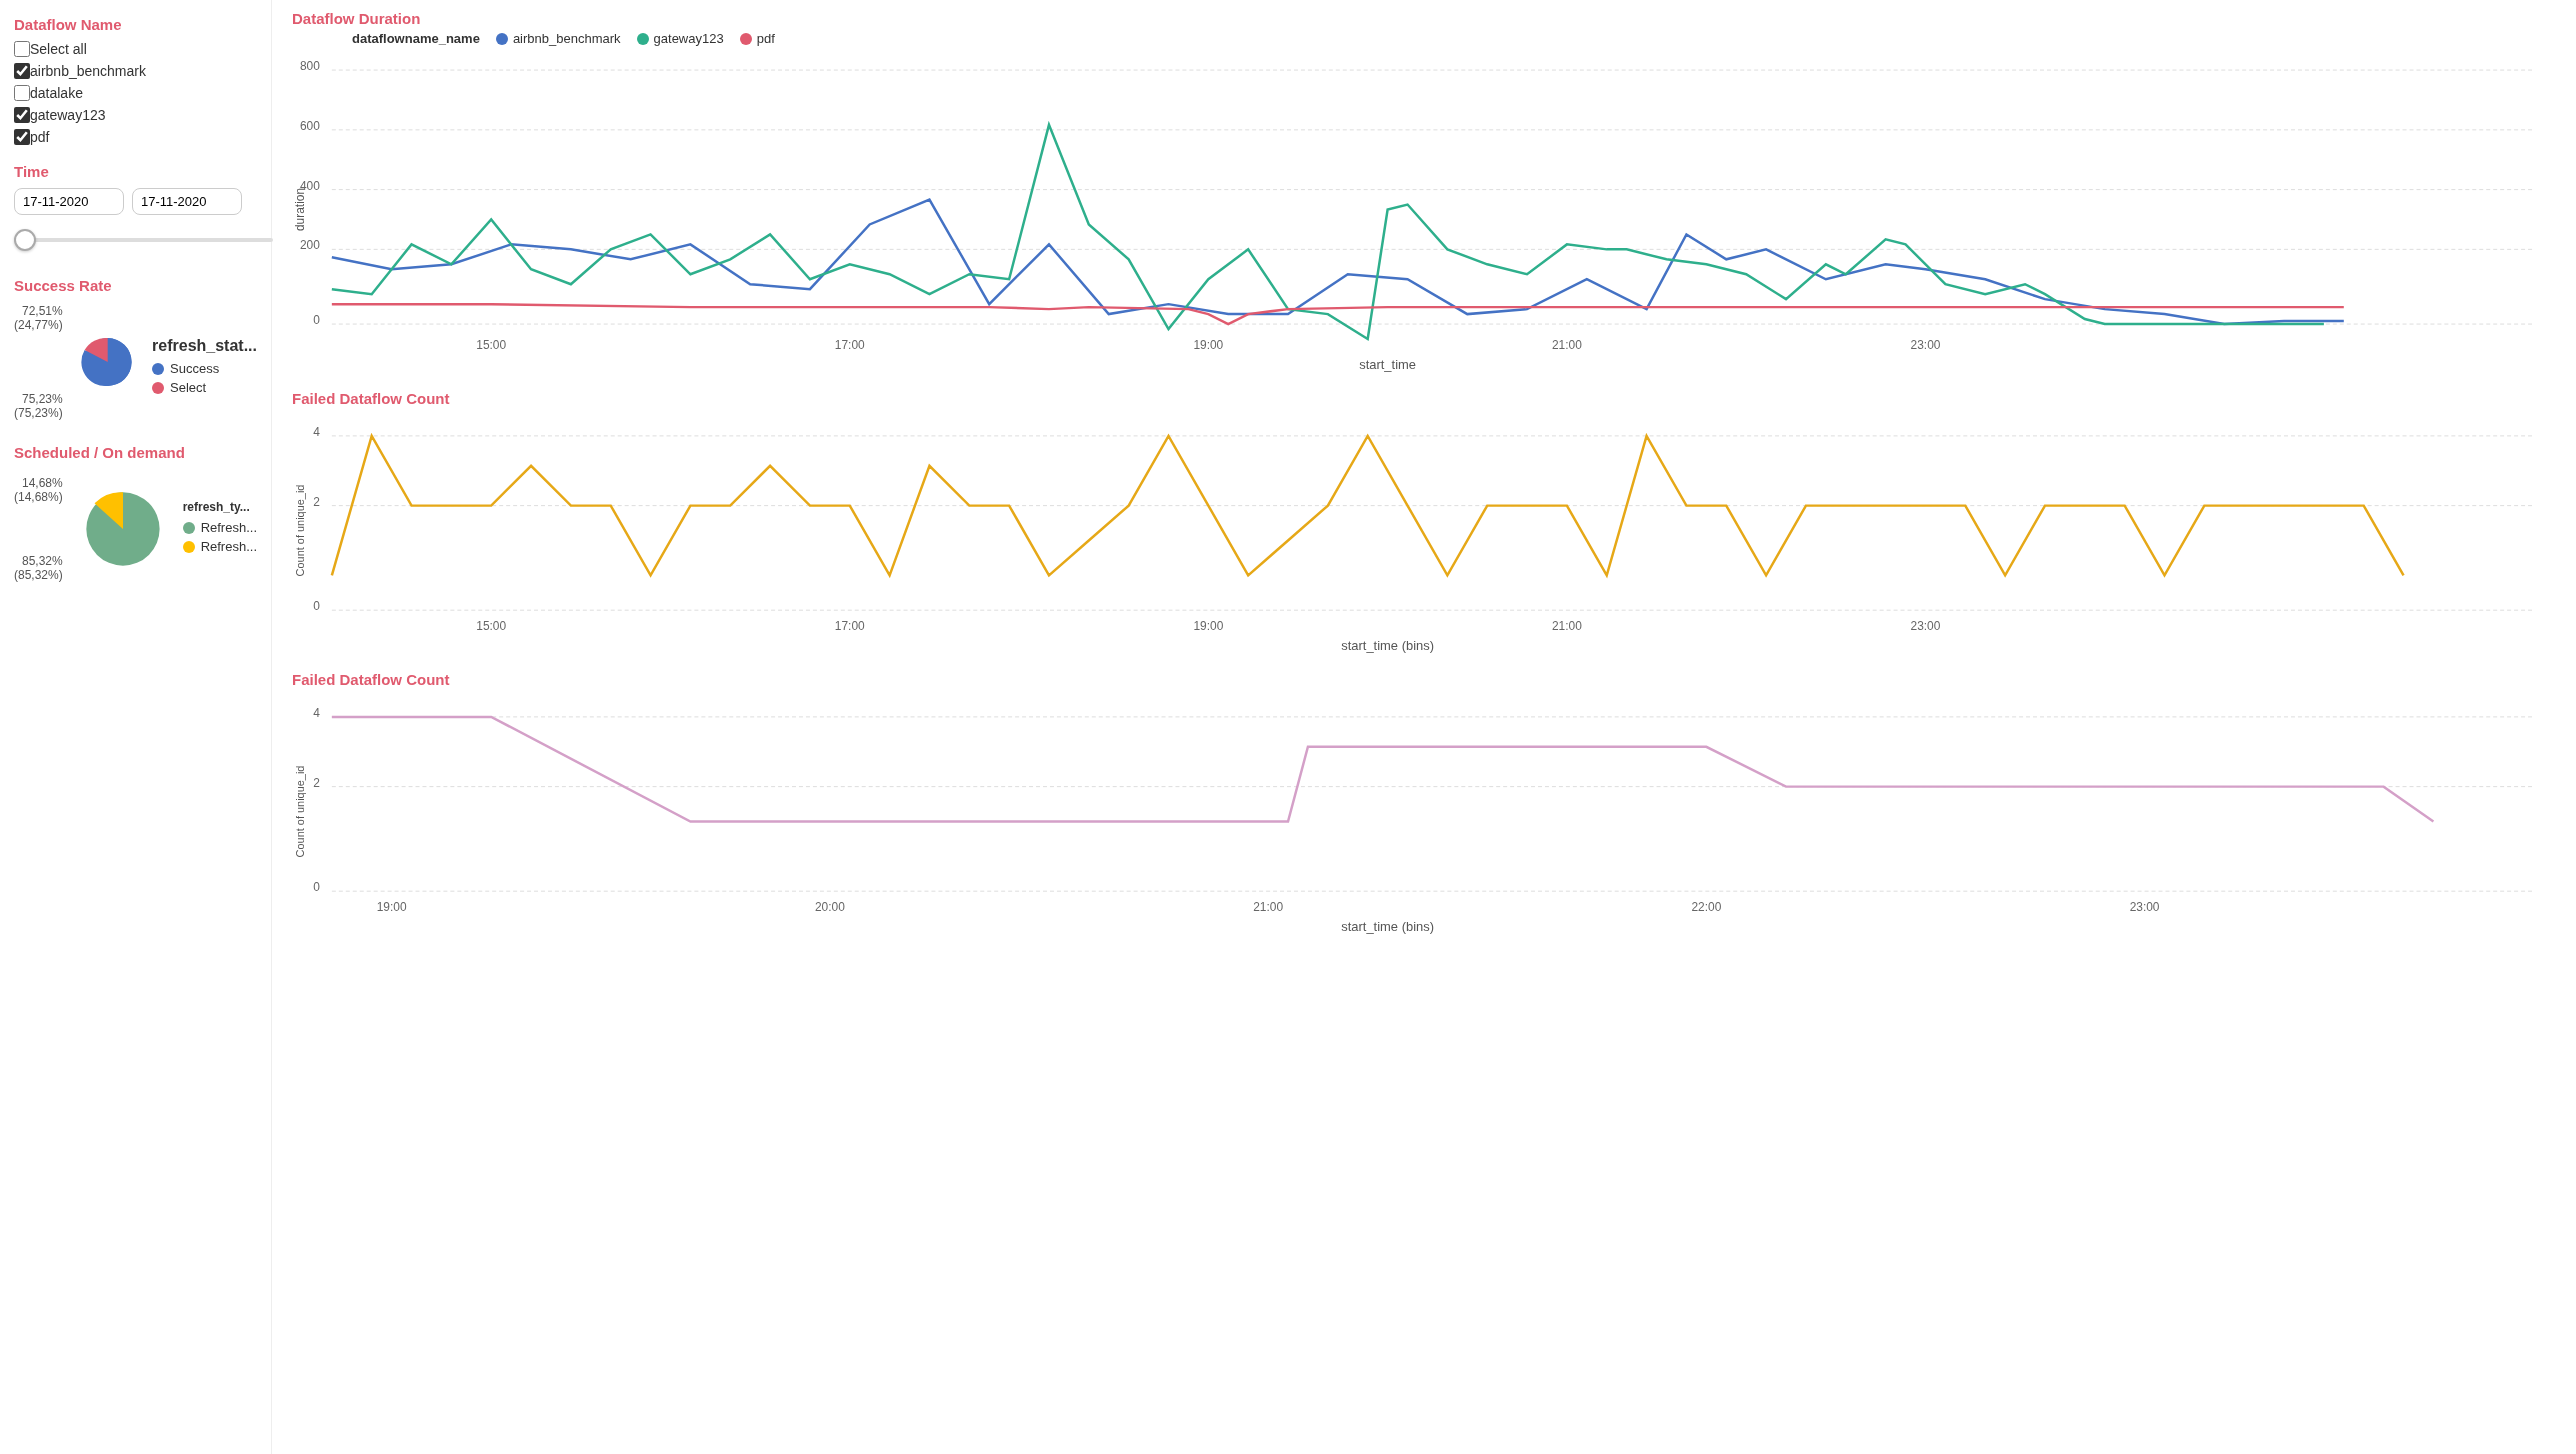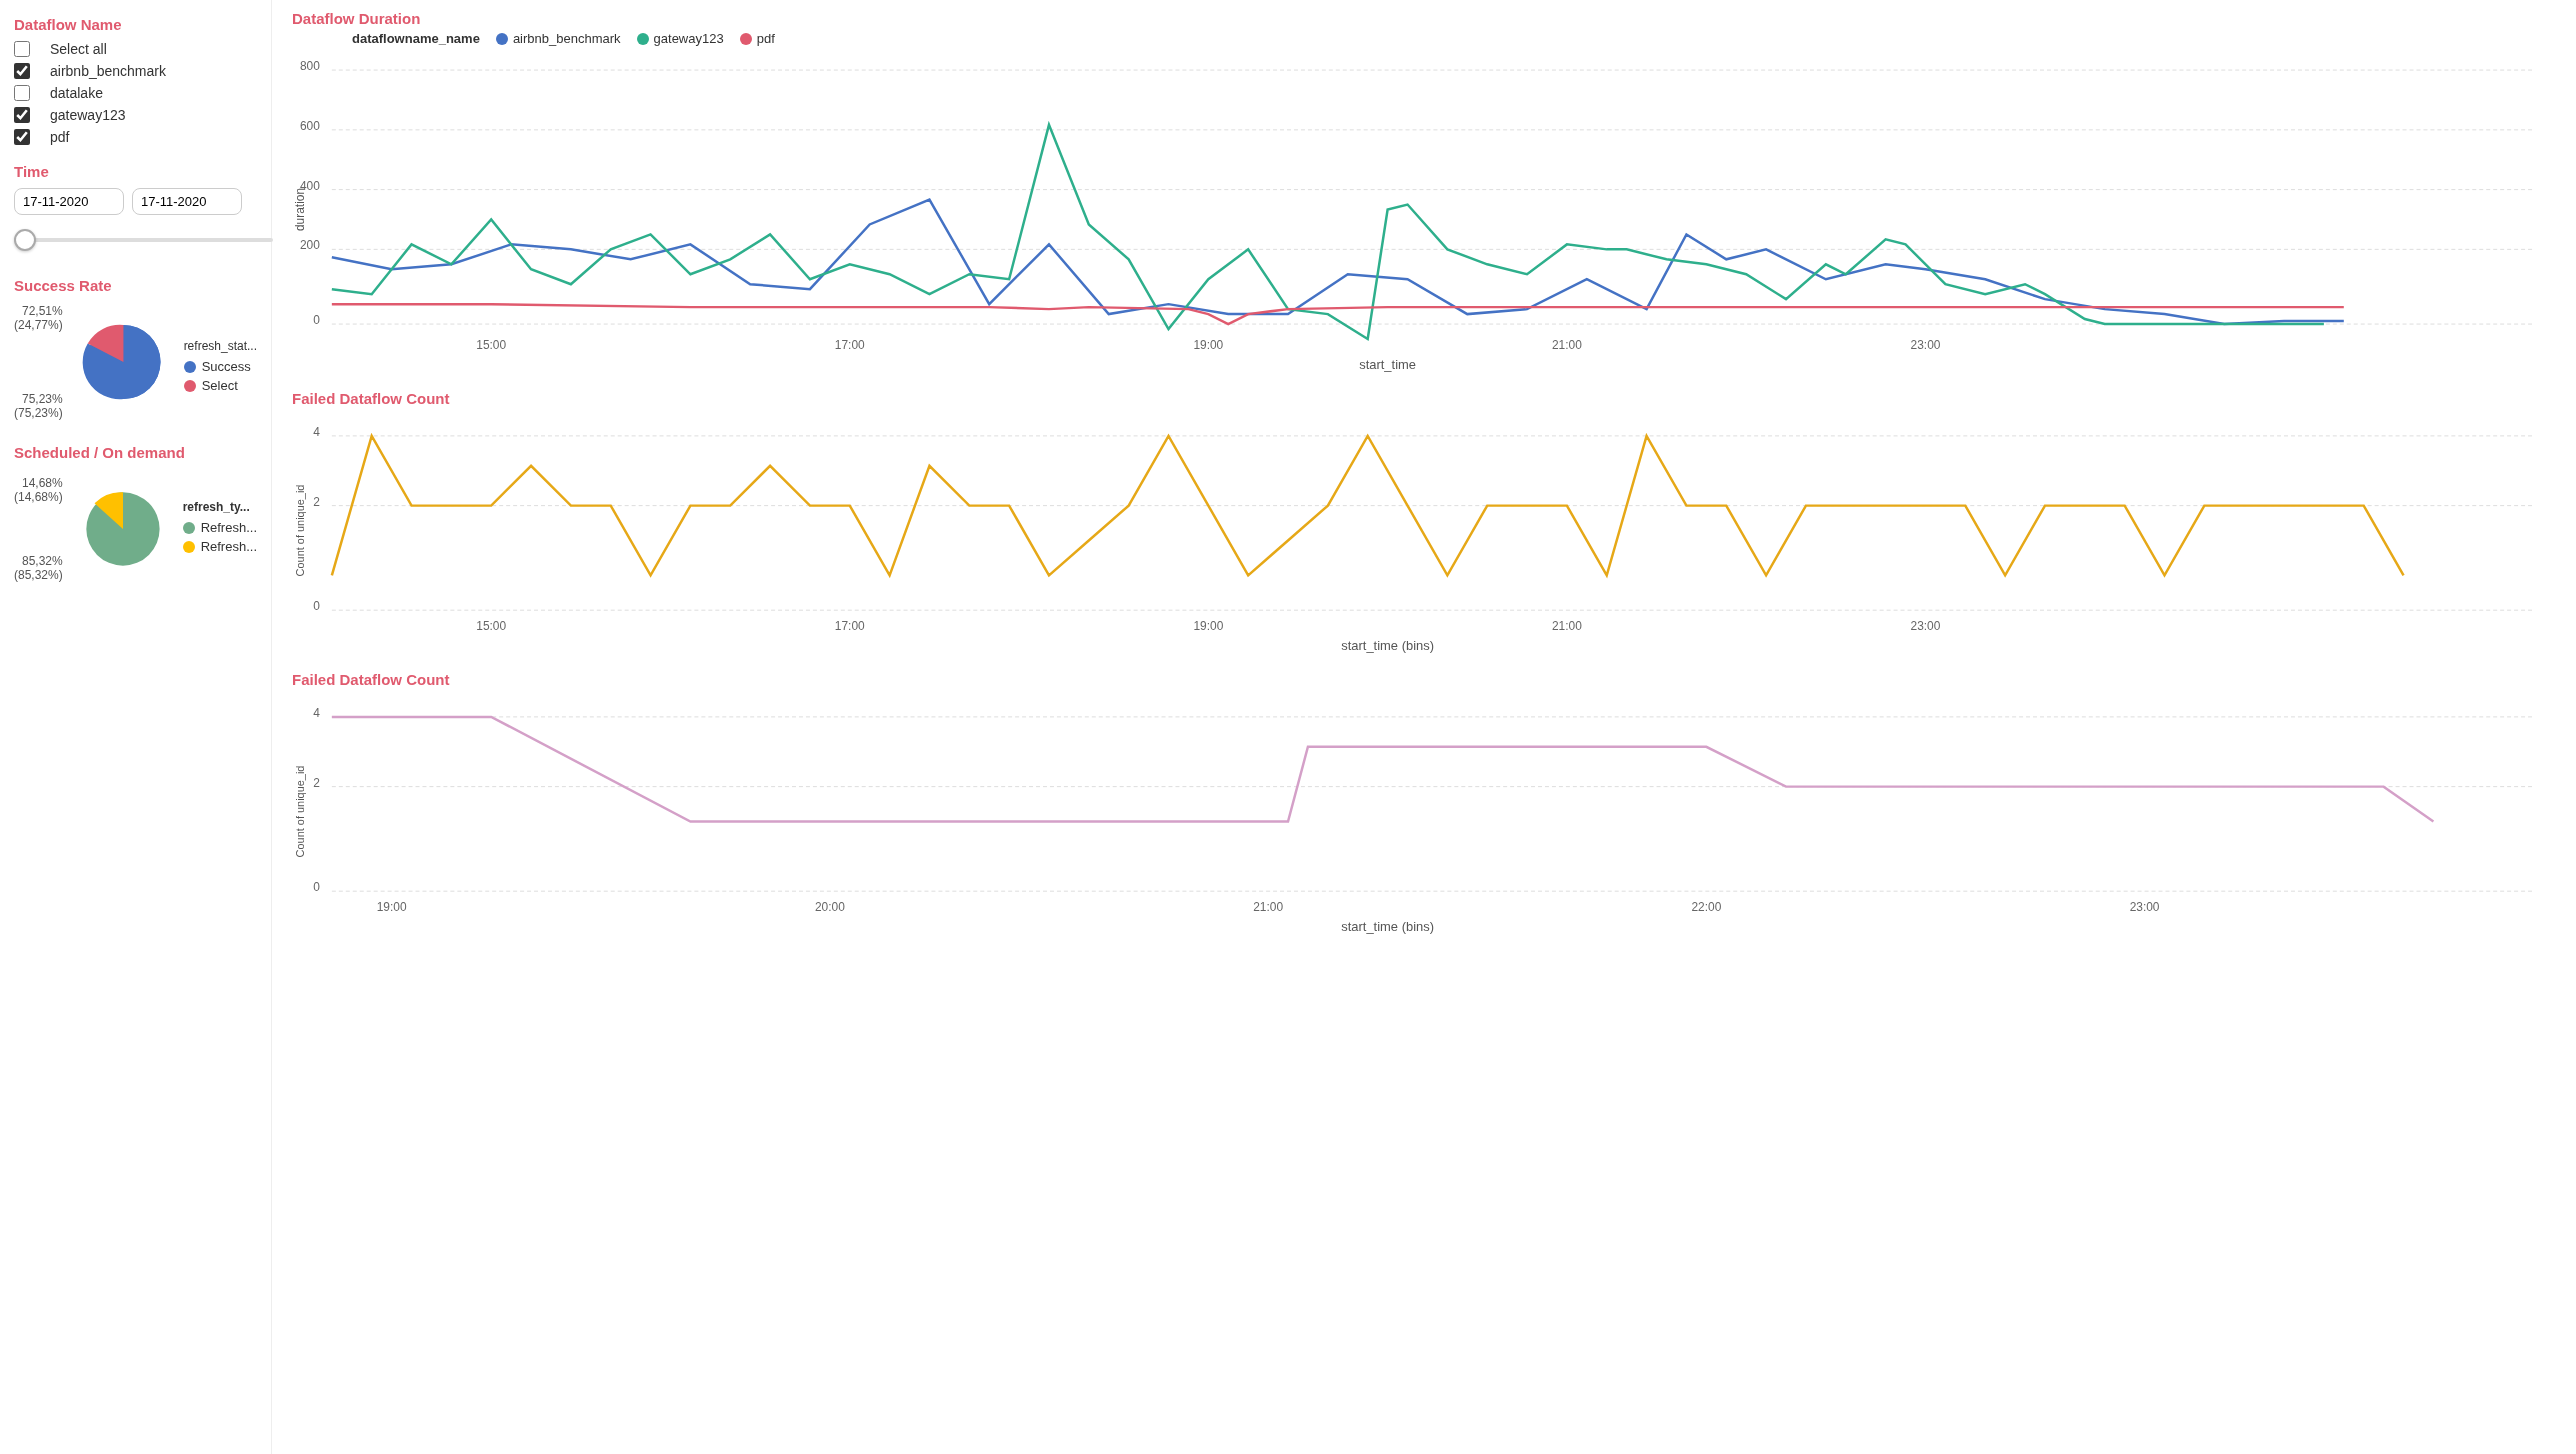--- a/index.html
+++ b/index.html
@@ -1,21 +1,21 @@
 <!DOCTYPE html>
 <html><head>
   <meta charset="utf-8">
   <style>
     * { box-sizing: border-box; margin: 0; padding: 0; }
     body { font-family: Arial, sans-serif; background: #fff; font-size: 13px; color: #333; }
     .layout { display: flex; width: 2576px; min-height: 1454px; }
     .sidebar { width: 272px; padding: 10px 14px; border-right: 1px solid #eee; flex-shrink: 0; }
     .main { flex: 1; padding: 10px 20px; }
     .section-title { color: #e05a6e; font-size: 15px; font-weight: bold; margin-bottom: 8px; margin-top: 6px; }
-    .checkbox-row { display: flex; align-items: center; gap: 20px; margin-bottom: 6px; font-size: 14px; }
+    .checkbox-row { display: flex; align-items: center; gap: 0; margin-bottom: 6px; font-size: 14px; }
     .checkbox-row input[type=checkbox] { width: 16px; height: 16px; accent-color: #333; }
     .time-section { margin-top: 18px; }
     .date-row { display: flex; gap: 8px; margin-top: 8px; }
     .date-input { border: 1px solid #ccc; padding: 5px 8px; font-size: 13px; border-radius: 8px; width: 110px; }
     .slider-container { margin-top: 14px; position: relative; }
     .success-rate-section { margin-top: 22px; }
     .pie-container { display: flex; align-items: center; gap: 16px; margin-top: 8px; }
     .legend-item { display: flex; align-items: center; gap: 6px; margin-bottom: 4px; }
     .legend-dot { width: 12px; height: 12px; border-radius: 50%; flex-shrink: 0; }
     .scheduled-section { margin-top: 22px; }
@@ -82,21 +82,21 @@
           </div>
         </div>
         <svg width="120" height="120" viewBox="0 0 120 120">
 
           <circle cx="60" cy="60" r="50" fill="#4472c4"></circle>
           <path d="M60,60 L60,10 A50,50 0 0,1 60,110 A50,50 0 0,1 11.8,35 Z" fill="#4472c4"></path>
 
           <path d="M60,60 L60,10 A50,50 0 0,0 11.8,35 Z" fill="#e05a6e"></path>
         </svg>
         <div>
-          <div style="font-weight:normal; font-size:12px; margin-bottom:6px;margin-top:12px;">refresh_stat...</div>
+          <div style="font-weight:bold; font-size:16px; margin-bottom:6px;margin-top:12px;">refresh_stat...</div>
           <div class="legend-item">
             <div class="legend-dot" style="background:#4472c4;"></div>
             <span>Success</span>
           </div>
           <div class="legend-item">
             <div class="legend-dot" style="background:#e05a6e;"></div>
             <span>Select</span>
           </div>
         </div>
       </div>

